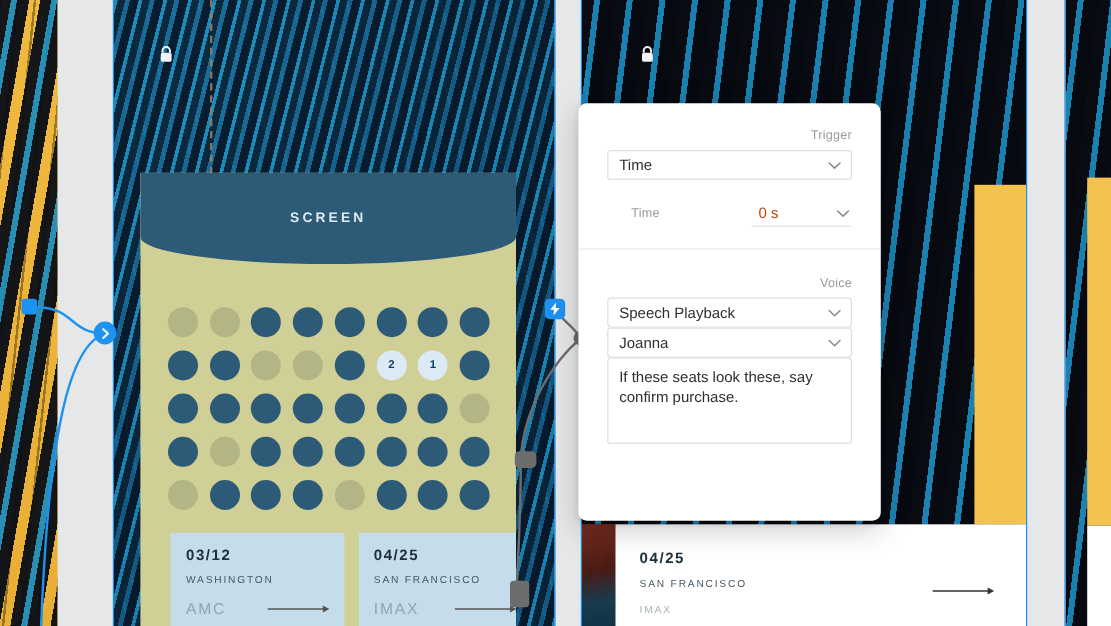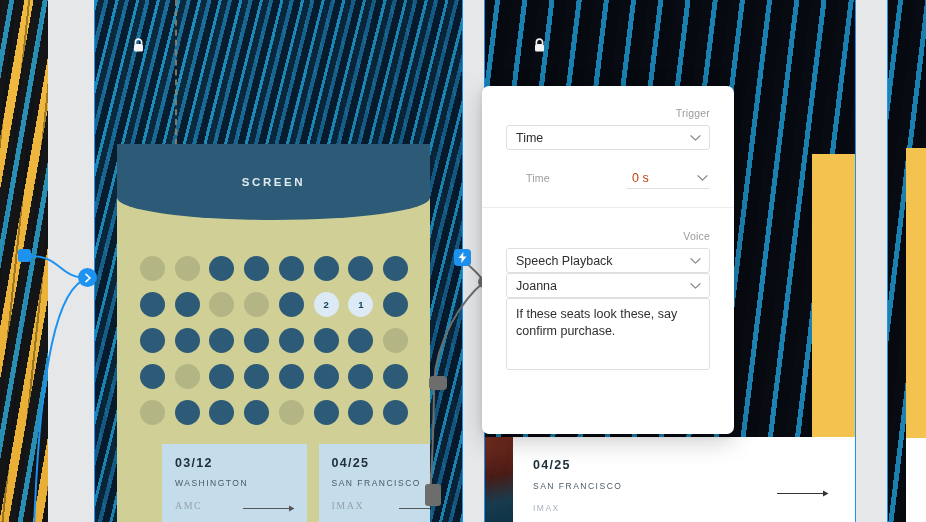--- a/index.html
+++ b/index.html
@@ -90,29 +90,29 @@
   .seat {
     width:25px; height:25px; border-radius:50%;
     display:flex; align-items:center; justify-content:center;
     font-size:9.5px; font-weight:700;
   }
   .seat.available { background:#2c5a77; }
   .seat.taken     { background:#b3b584; }
   .seat.selected  { background:#dbeaf4; color:#11405f; }
 
   .ticket-row {
-    position:absolute; left:39px; bottom:0; width:313px; height:78px;
+    position:absolute; left:19px; bottom:0; width:313px; height:78px;
     display:flex; gap:12px; padding:0 6px;
   }
   .ticket {
     flex:1; background:#c5dcea; padding:12px 13px 0 13px; position:relative;
   }
   .ticket .date { font-size:12.5px; font-weight:700; letter-spacing:1.3px; color:#20313b; }
   .ticket .city { font-size:8.5px; letter-spacing:1.5px; color:#4a5a66; margin-top:8px; }
-  .ticket .fmt  { font-size:10px; letter-spacing:1.5px; color:#94a3ac; margin-top:12px;font-family:Liberation Serif, serif; }
+  .ticket .fmt  { font-size:13px; letter-spacing:1.5px; color:#94a3ac; margin-top:12px; }
   .ticket .arrow { position:absolute; right:12px; bottom:14px; width:52px; height:9px; }
 
   
   #frame2 { left:485px; top:0; width:370px; height:522px; background:#fff; }
   .f2-photo { position:absolute; left:0; top:0; width:370px; height:437px; }
   .f2-yellow { position:absolute; left:327px; top:154px; width:43px; height:283px; background:#f3c24f; }
   .f2-left-warm { position:absolute; left:0; top:437px; width:28px; height:85px; }
   .f2-white { position:absolute; left:28px; top:437px; width:342px; height:85px; background:#fff; }
   .f2-ticket { position:absolute; left:48px; top:458px; width:300px; }
   .f2-ticket .date { font-size:12.5px; font-weight:700; letter-spacing:1.3px; color:#20313b; }

